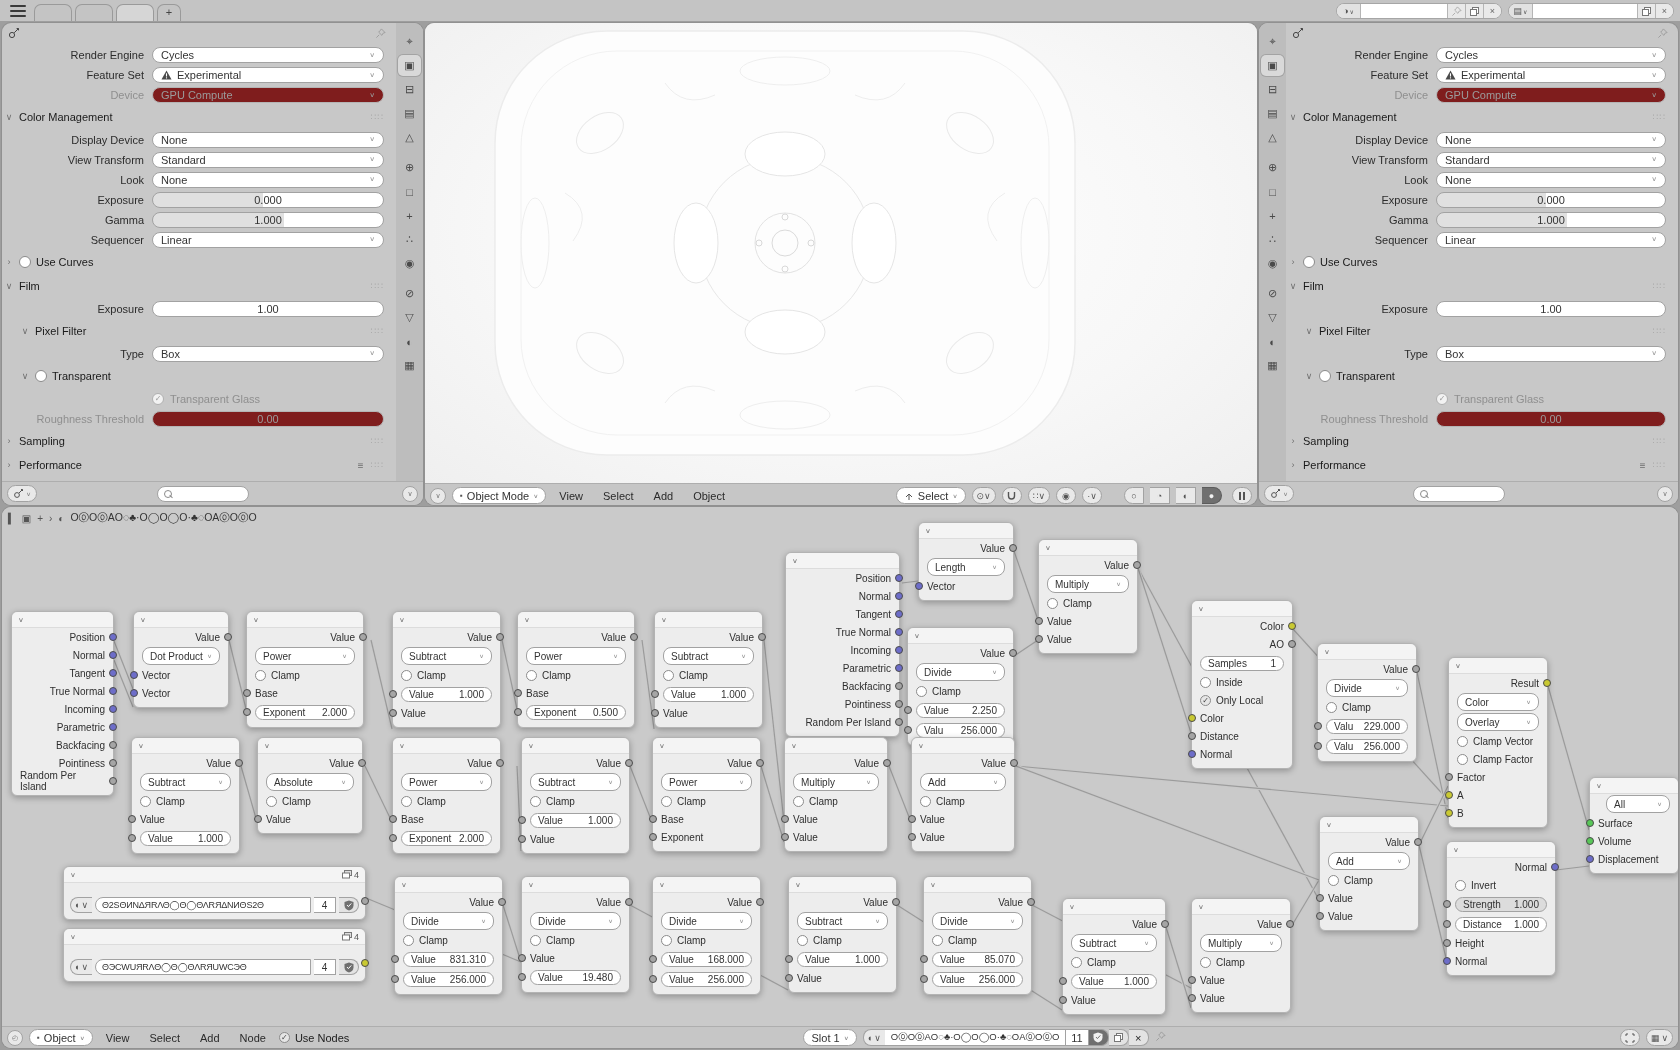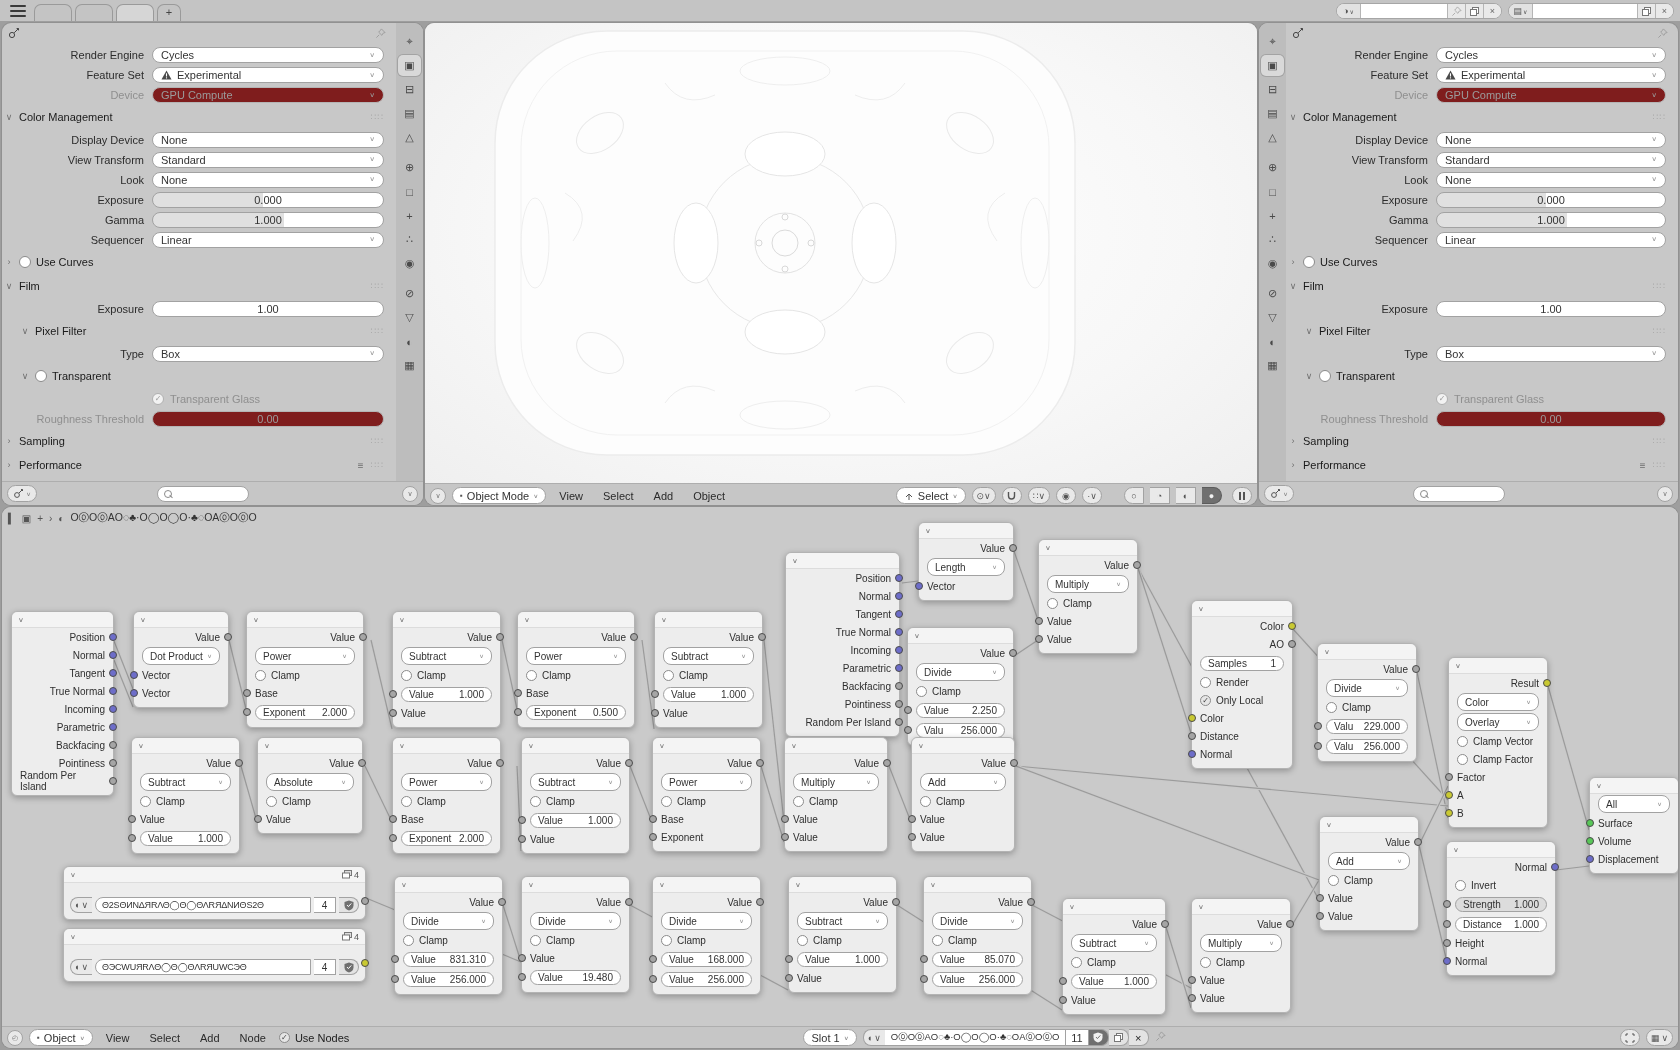--- a/index.html
+++ b/index.html
@@ -1041,21 +1041,21 @@
           </div>
           <div class="nrow" style="height: 20px;">
             <div class="npill">
               <span>Samples</span>
               <span class="v">1</span>
             </div>
           </div>
           <div class="nrow" style="height: 18px;">
             <div class="ncheck">
               <span class="circle"></span>
-              <span>Render</span>
+              <span>Inside</span>
             </div>
           </div>
           <div class="nrow" style="height: 18px;">
             <div class="ncheck">
               <span class="circle on">✓</span>
               <span>Only Local</span>
             </div>
           </div>
           <div class="nrow" style="height: 18px;">
             <span class="sock left" style="background: rgb(201, 201, 50);"></span>
@@ -1150,21 +1150,21 @@
           <div class="nrow" style="height: 18px;">
             <span class="sock left" style="background: rgb(201, 201, 50);"></span>
             <span>B</span>
           </div>
           <div style="height: 5px;"></div>
         </div>
         <div class="bnode" style="left: 1587px; top: 270px; width: 90px;">
           <div class="nhead">
             <span class="chev">∨</span>
           </div>
-          <div class="nrow" style="height: 20px;">
+          <div class="nrow" style="height: 20px; margin-left: 8px;">
             <div class="ndrop">
               <span>All</span>
               <span class="chev">∨</span>
             </div>
           </div>
           <div class="nrow" style="height: 18px;">
             <span class="sock left" style="background: rgb(88, 199, 88);"></span>
             <span>Surface</span>
           </div>
           <div class="nrow" style="height: 18px;">

